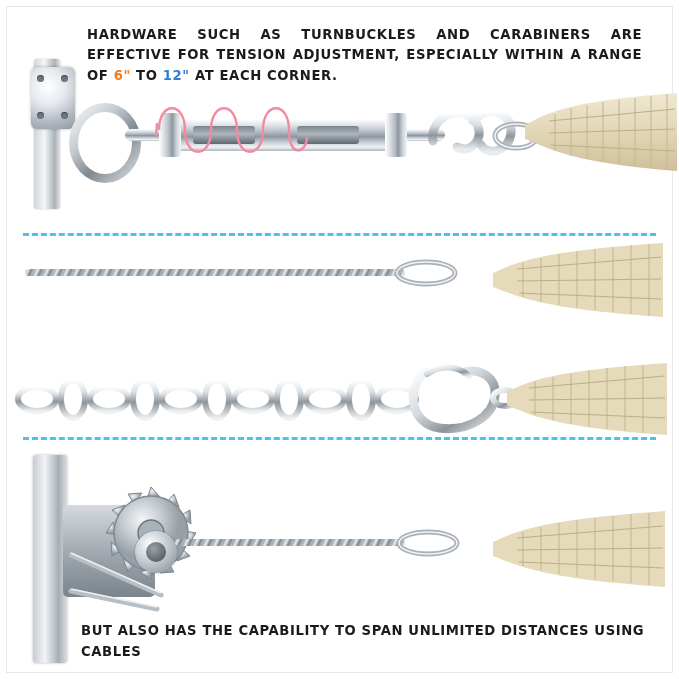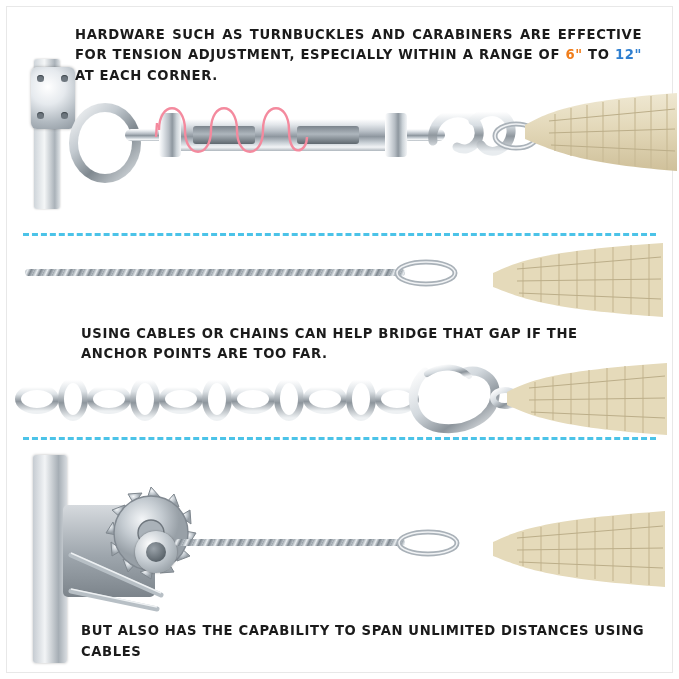--- a/index.html
+++ b/index.html
@@ -54,21 +54,21 @@
     color: #1b1b1b;
     font-size: 13.2px;
     letter-spacing: 0.6px;
     line-height: 1.55;
     text-transform: uppercase;
   }
   .caption .hl-orange { color: #f07d1b; }
   .caption .hl-blue { color: #2f7fd0; }
 
   .caption-top {
-    left: 68px;
+    left: 80px;
     right: 30px;
     top: 18px;
     text-align: justify;
     text-align-last: left;
   }
   .caption-mid {
     left: 74px;
     right: 26px;
     top: 317px;
   }
@@ -322,21 +322,20 @@
           <path d="M156 5 L156 77"></path>
       </g>
       <g stroke="#bcae89" stroke-width="1" fill="none">
         <path d="M24 30 L168 18"></path>
           <path d="M24 42 L168 40"></path>
           <path d="M26 54 L168 60"></path>
       </g>
     </svg>
   </div>
 
-  <div class="caption caption-mid">Using cables or chains can help bridge that gap if the anchor points are too far.</div>
 
   <div class="part chain-2">
     <svg width="400" height="64" viewBox="0 0 400 64">
       <defs>
         <linearGradient id="chaing" x1="0" y1="0" x2="0" y2="1">
           <stop offset="0%" stop-color="#ffffff"></stop>
           <stop offset="30%" stop-color="#dde2e6"></stop>
           <stop offset="60%" stop-color="#8d959c"></stop>
           <stop offset="100%" stop-color="#eef1f3"></stop>
         </linearGradient>

